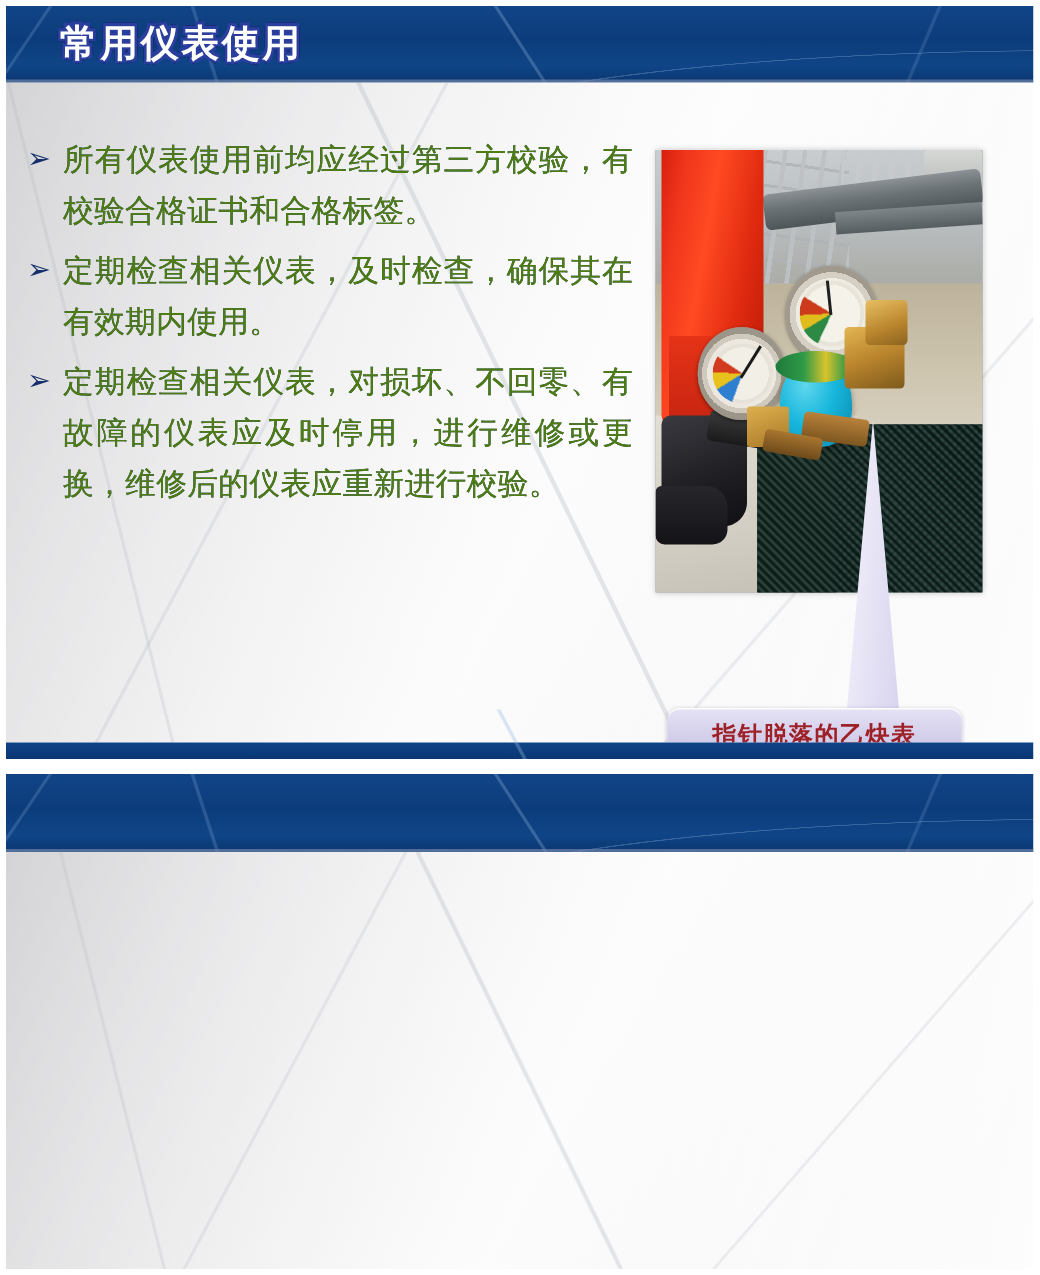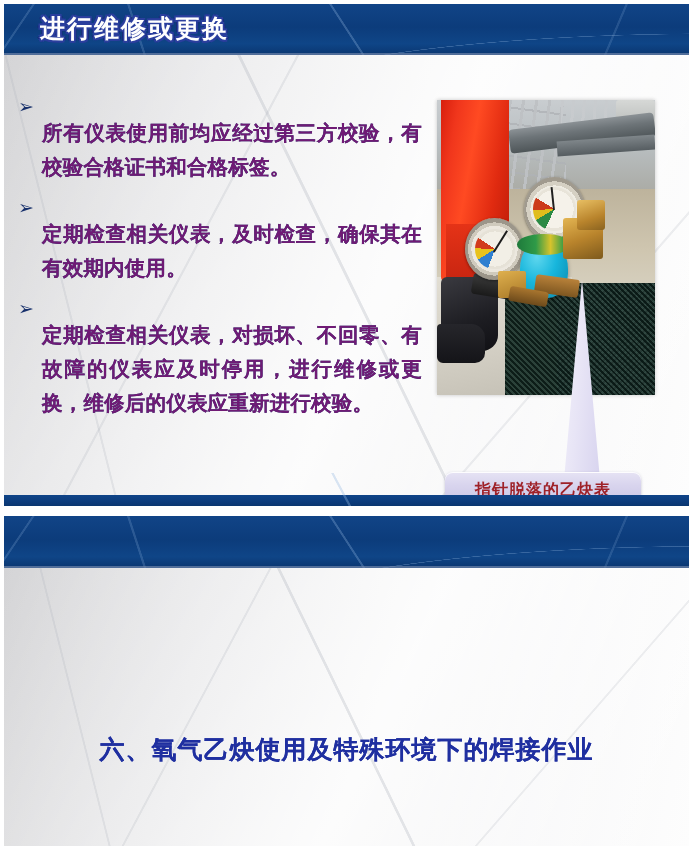--- a/index.html
+++ b/index.html
@@ -74,25 +74,24 @@
     background:linear-gradient(62deg, transparent 49.8%, rgba(150,185,225,.35) 49.9%, rgba(150,185,225,.35) 50.1%, transparent 50.2%);}
 
   
   .bullets{position:absolute;left:14px;top:34px;width:404px;}
   .bullet{display:flex;align-items:flex-start;margin-bottom:6px;}
   .bullet .mark{
     color:#17306b;font-size:19px;line-height:34px;width:24px;flex:0 0 24px;
     font-family:"DejaVu Sans","Liberation Sans",sans-serif;
   }
   .bullet .btxt{
-    color:#701a75;font-size:20.5px;font-weight:bold;line-height:34px;
+    color:#4d7c0f;font-size:20.5px;font-weight:normal;line-height:34px;
     letter-spacing:.2px;text-align:justify;
     font-family:"DejaVu Sans","Liberation Sans",sans-serif;
     text-shadow:0 0 .4px #17306b;
-    margin-top:27px;
   }
 
   
   .photo{
     position:absolute;left:433px;top:45px;width:218px;height:295px;
     overflow:hidden;background:#9aa0a4;
     box-shadow:0 0 4px rgba(0,0,0,.22);
   }
   .photo > *{position:absolute;}
   .ph-sky{left:0;top:0;width:100%;height:33%;
@@ -206,21 +205,21 @@
 </style>
 </head>
 <body>
 
 <div class="slide" id="slide1">
 
   <div class="band" id="s1head">
     <div class="lines"></div>
     <div class="arc"></div>
     <div class="band-underline"></div>
-    <div id="s1title">进行维修或更换</div>
+    <div id="s1title">常用仪表使用</div>
   </div>
 
   <div id="s1body">
     <div class="tex"></div>
 
     <div class="bullets">
 
       <div class="bullet">
         <div class="mark">➢</div>
         <div class="btxt">所有仪表使用前均应经过第三方校验，有校验合格证书和合格标签。</div>
@@ -287,15 +286,14 @@
 <div class="slide" id="slide2">
 
   <div class="band" id="s2head">
     <div class="lines"></div>
     <div class="arc"></div>
     <div class="band-underline"></div>
   </div>
 
   <div id="s2body">
     <div class="tex"></div>
-    <div id="s2title">六、氧气乙炔使用及特殊环境下的焊接作业</div>
   </div>
 </div>
 
 </body></html>

